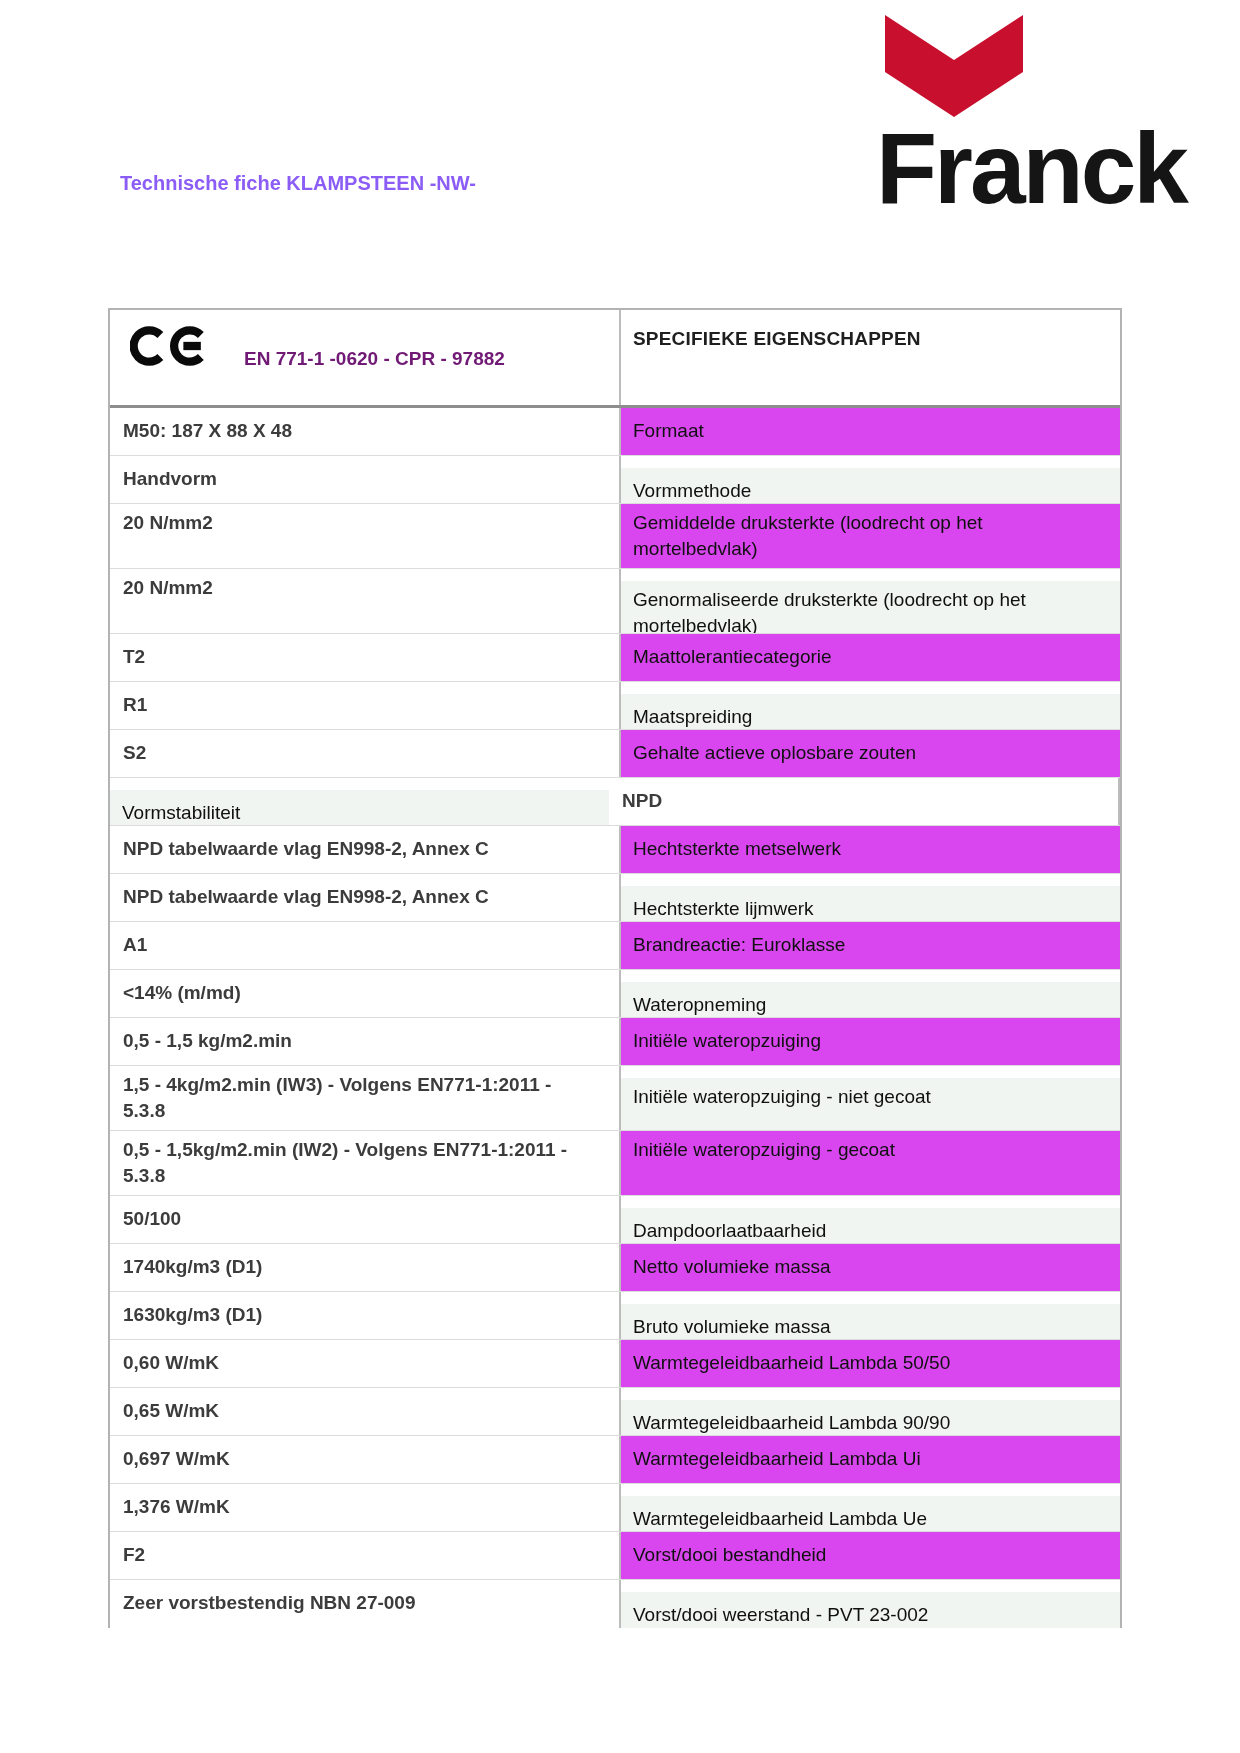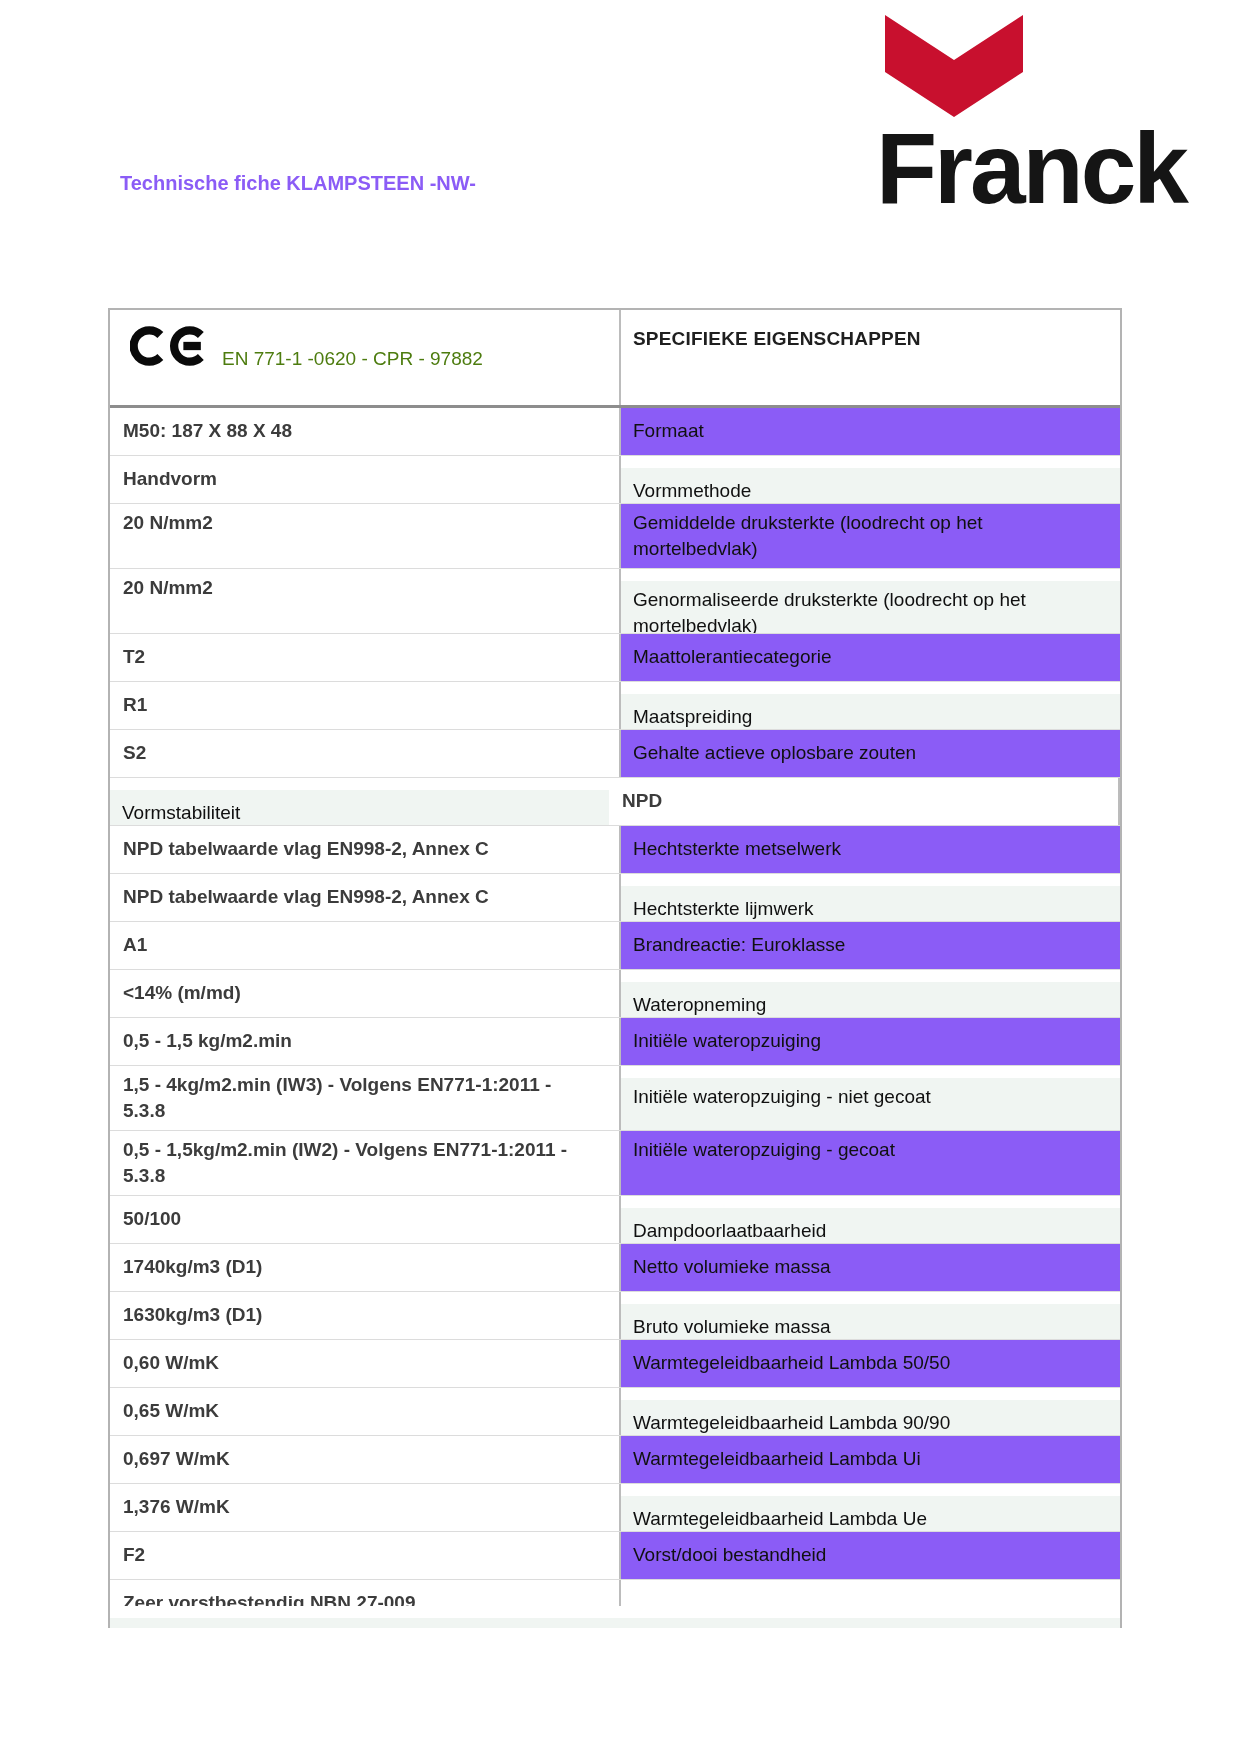--- a/index.html
+++ b/index.html
@@ -12,30 +12,30 @@
   .brand-word{position:absolute;left:876px;top:118px;font-size:100px;line-height:1;font-weight:bold;letter-spacing:-3px;color:#151515;}
 
   
   .spec-table{position:absolute;left:108px;top:308px;width:1014px;box-sizing:border-box;
               border-left:2px solid #b3b3b3;border-right:2px solid #b3b3b3;border-top:2px solid #b3b3b3;}
   .thead{display:flex;height:98px;box-sizing:border-box;border-bottom:3px solid #8d8d8d;background:#fff;}
   .thead .hcell{box-sizing:border-box;}
   .hcell-left{width:511px;border-right:2px solid #bcbcbc;display:flex;align-items:flex-end;padding:8px 10px 36px 20px;}
   .hcell-right{flex:1;padding:18px 0 11px 12px;}
   .ce-mark{width:92px;height:46px;flex:0 0 auto;}
-  .ce-text{font-size:19px;font-weight:normal;color:#4d7c0f;margin-left:0;line-height:20px;white-space:nowrap;}
+  .ce-text{font-size:19px;font-weight:bold;color:#701a75;margin-left:22px;line-height:20px;white-space:nowrap;}
   .h-title{font-size:19px;font-weight:bold;color:#1f1f1f;letter-spacing:.2px;}
 
   .row{display:flex;height:48px;box-sizing:border-box;border-bottom:1px solid #dcdcdc;background:#fff;overflow:hidden;justify-content:center;}
   .row.tall{height:65px;}
-  .row:last-child{border-bottom:none;flex-direction:column;}
+  .row:last-child{border-bottom:none;}
   .cell{box-sizing:border-box;font-size:19px;line-height:26px;overflow:hidden;}
   .cell.left{width:511px;border-right:2px solid #bcbcbc;padding:10px 24px 0 13px;
              font-weight:bold;color:#3c3c3c;background:#fff;}
-  .cell.right{flex:1;padding:10px 14px 0 12px;color:#101010;background:#8b5cf6;}
+  .cell.right{flex:1;padding:10px 14px 0 12px;color:#101010;background:#d946ef;}
   .row.tall .cell{padding-top:6px;}
   .row.tinted .cell.right{background:#f0f5f2;margin-top:12px;}
 </style>
 </head>
 <body>
 
 <div class="page">
 
   <div class="doc-title">Technische fiche KLAMPSTEEN -NW-</div>
 

